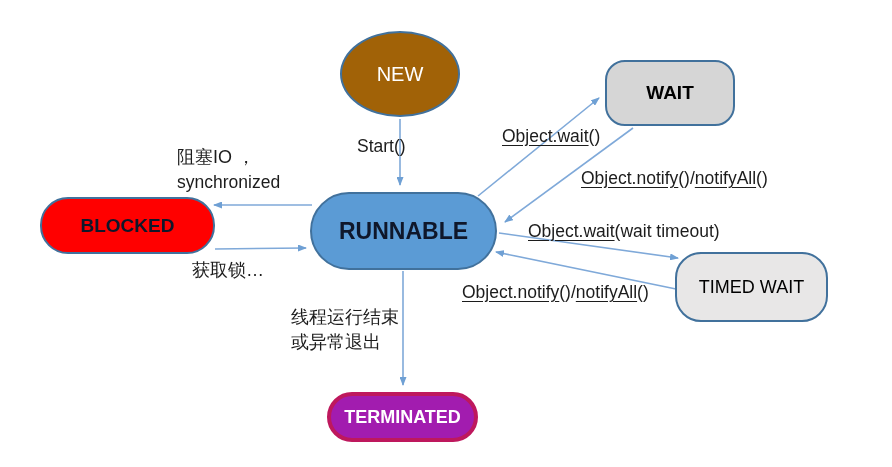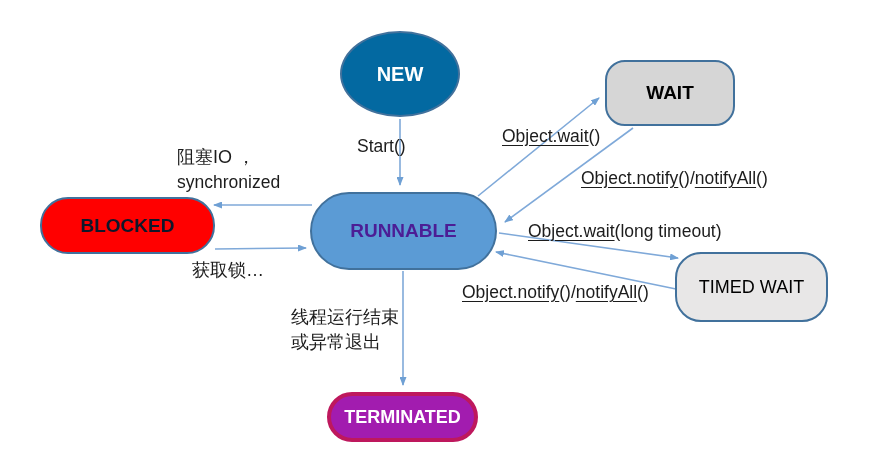--- a/index.html
+++ b/index.html
@@ -13,32 +13,32 @@
   #arrows{position:absolute;left:0;top:0;width:892px;height:467px;}
   .node{
     position:absolute;
     display:flex;align-items:center;justify-content:center;
     box-sizing:border-box;
     text-align:center;
   }
   .node-label{white-space:nowrap;}
   #node-new{
     left:340px;top:31px;width:120px;height:86px;
-    background:#0369a1;border:2px solid #41719C;border-radius:50%;
-    color:#ffffff;font-weight:700;font-size:20px;
+    background:#a16207;border:2px solid #41719C;border-radius:50%;
+    color:#ffffff;font-weight:400;font-size:20px;
   }
   #node-wait{
     left:605px;top:60px;width:130px;height:66px;
     background:#D6D6D6;border:2px solid #41719C;border-radius:20px;
     color:#000000;font-weight:700;font-size:19px;
   }
   #node-runnable{
     left:310px;top:192px;width:187px;height:78px;
     background:#5B9BD5;border:2px solid #41719C;border-radius:39px;
-    color:#4c1d95;font-weight:700;font-size:19px;
+    color:#0f172a;font-weight:700;font-size:23px;
   }
   #node-blocked{
     left:40px;top:197px;width:175px;height:57px;
     background:#FF0000;border:2px solid #41719C;border-radius:28px;
     color:#0f172a;font-weight:700;font-size:19px;
   }
   #node-timed-wait{
     left:675px;top:252px;width:153px;height:70px;
     background:#E8E7E7;border:2px solid #41719C;border-radius:26px;
     color:#000000;font-weight:400;font-size:18px;
@@ -126,21 +126,21 @@
 
   <div class="edge-label" id="lbl-wait-call">
     <span class="sp">Object.wait</span><span>()</span>
   </div>
 
   <div class="edge-label" id="lbl-notify-upper">
     <span class="sp">Object.notify</span><span>()/</span><span class="sp">notifyAll</span><span>()</span>
   </div>
 
   <div class="edge-label" id="lbl-wait-timeout">
-    <span class="sp">Object.wait</span><span>(long timeout)</span>
+    <span class="sp">Object.wait</span><span>(wait timeout)</span>
   </div>
 
   <div class="edge-label" id="lbl-notify-lower">
     <div>
       <span class="sp">Object.notify</span><span>()/</span><span class="sp">notifyAll</span><span>()</span>
     </div>
   </div>
 
   <div class="edge-label" id="lbl-blocked-cause">
     <div class="cjk">阻塞IO ，</div>

